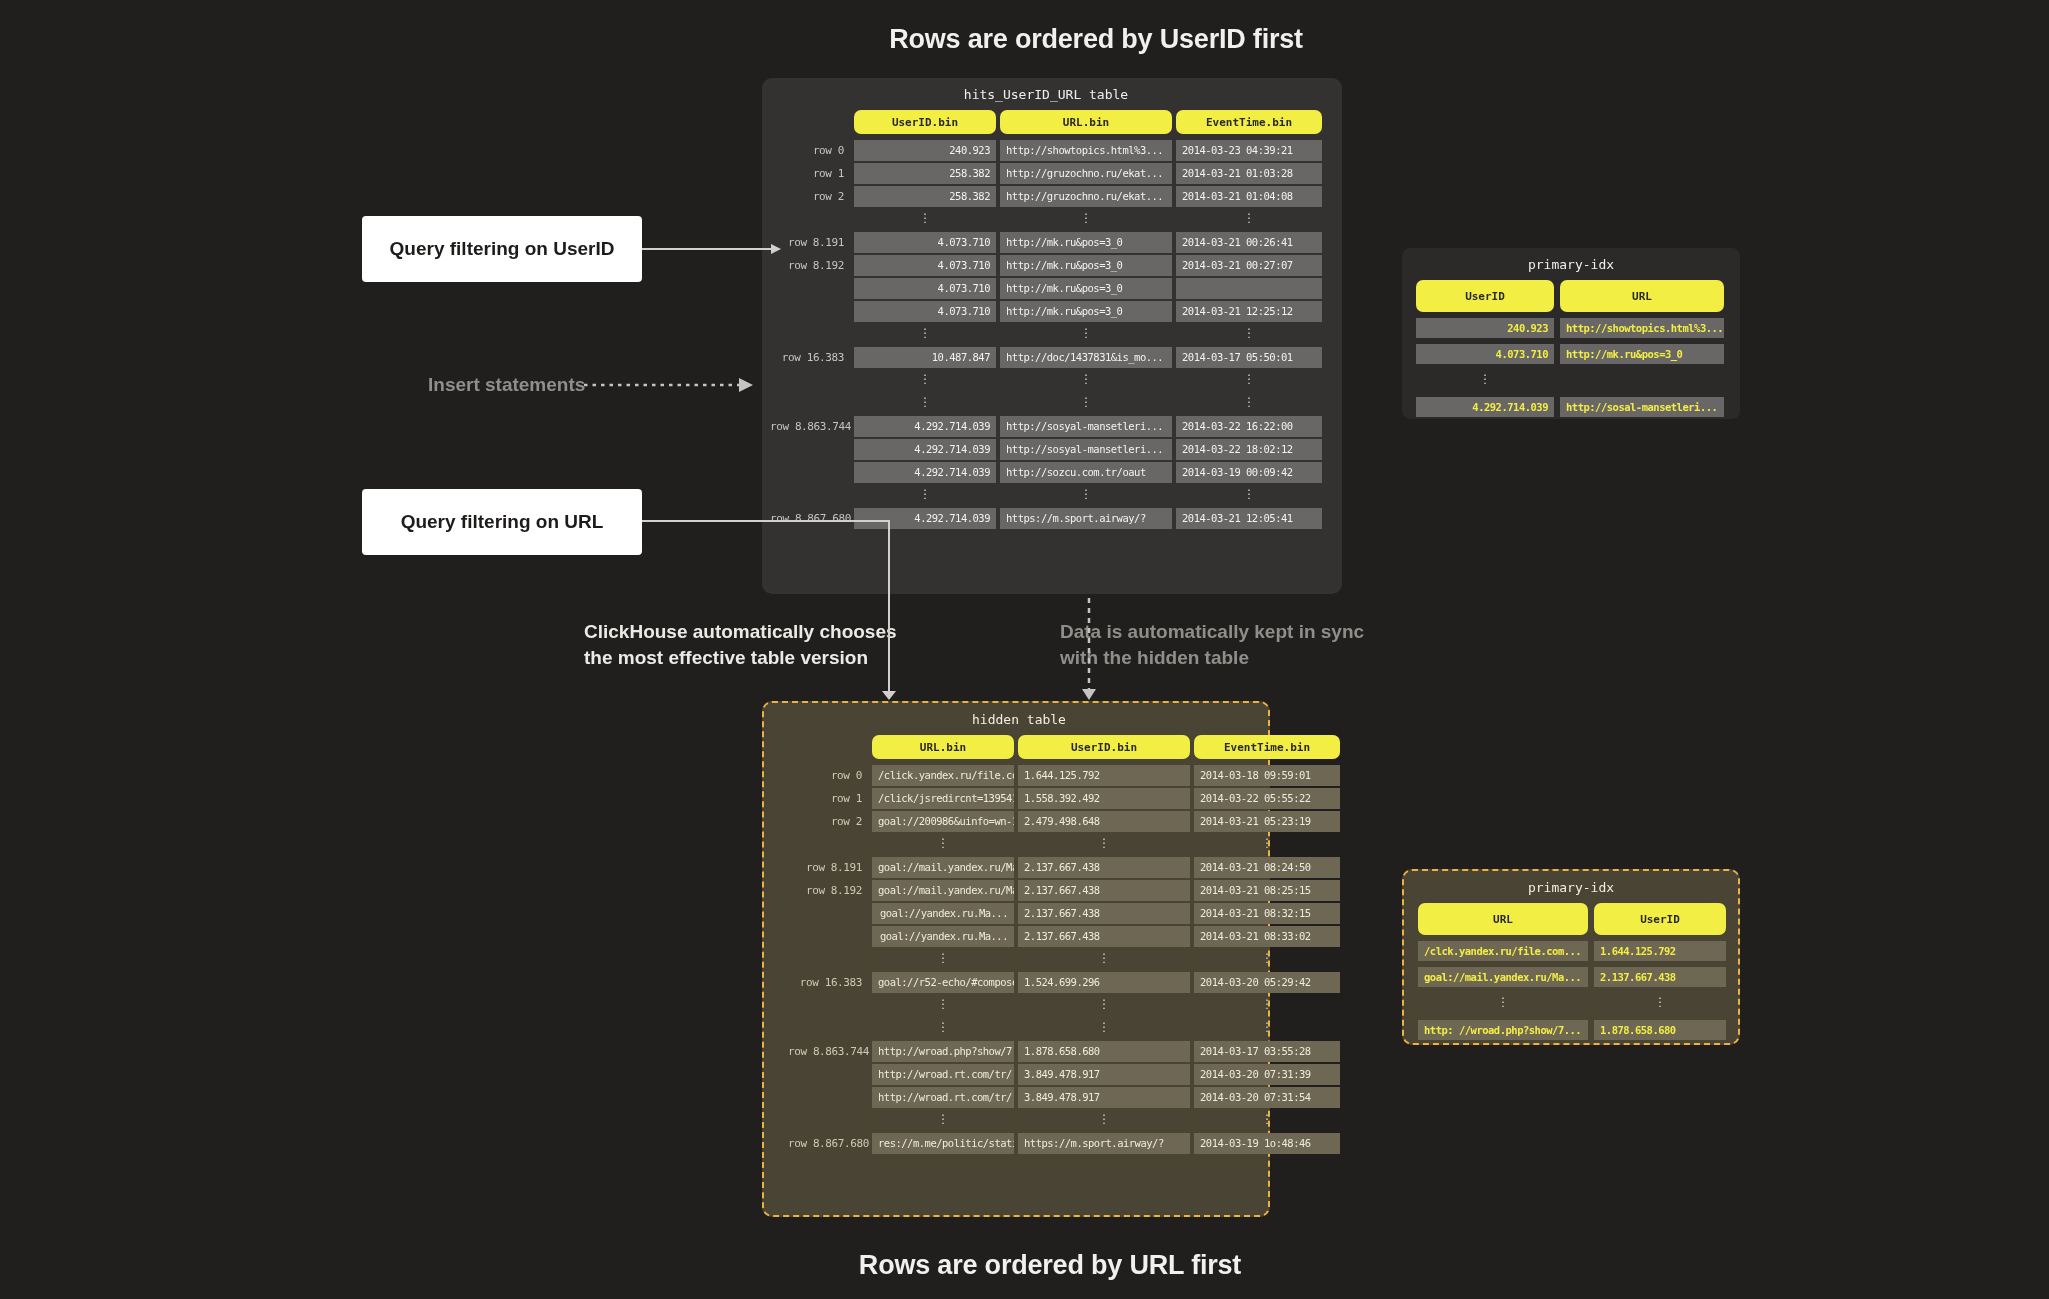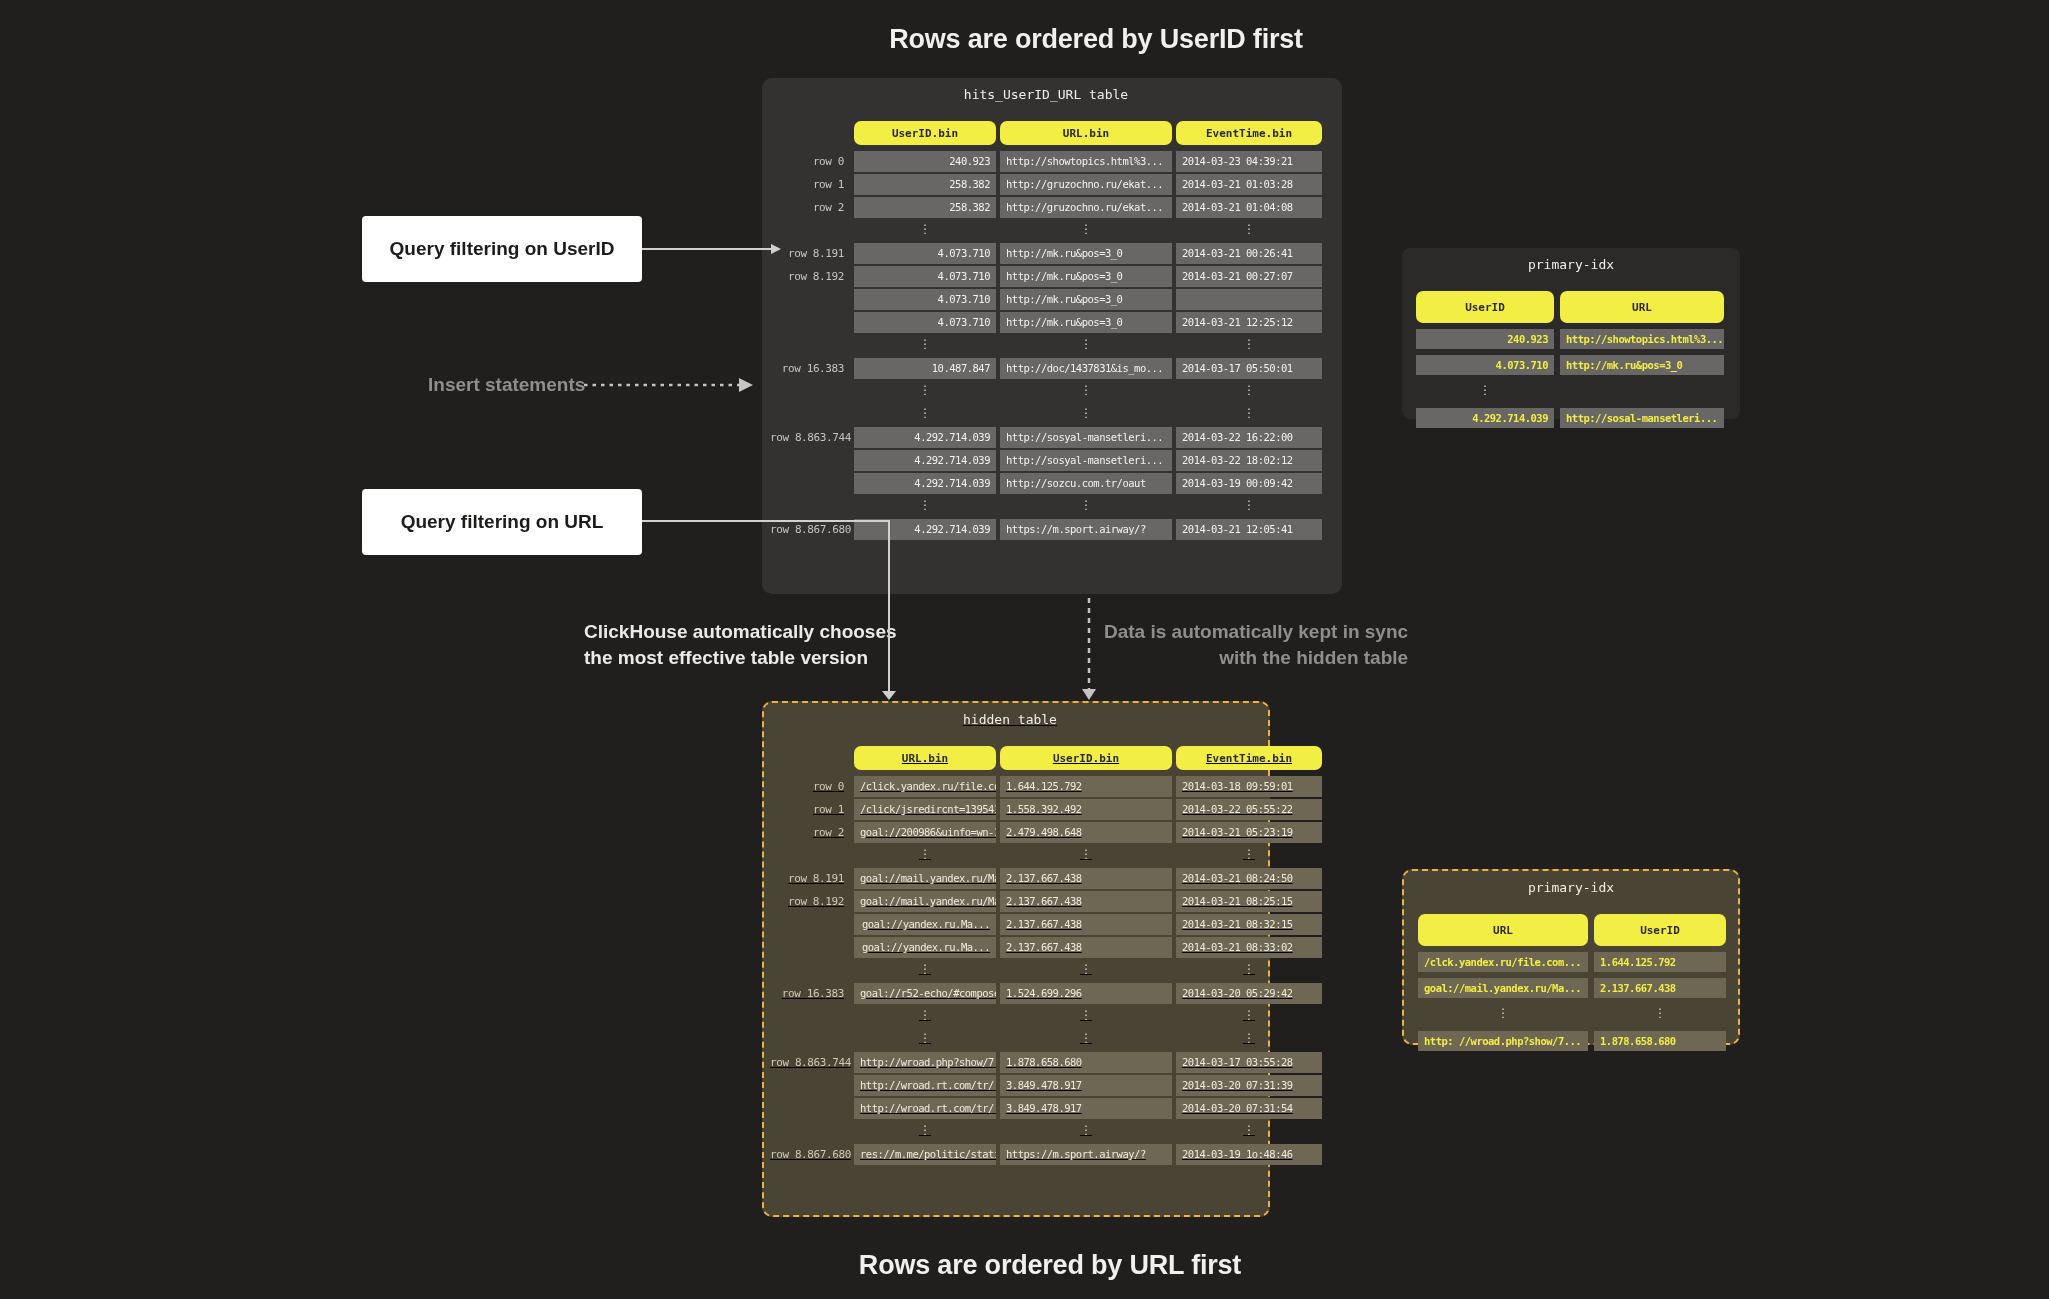--- a/index.html
+++ b/index.html
@@ -15,21 +15,21 @@
   .panel.gray{background:var(--panel-gray,#343231);}
   .panel.darker{background:var(--panel-darker,#2b2a28);border-radius:8px;}
   .panel.olive{background:var(--olive-bg,#4a4434);border:2px dashed var(--gold,#ecb33e);}
   .ptitle{text-align:center;font-size:13px;color:#f0efec;margin-top:8px;height:18px;line-height:18px;}
   .olive .ptitle{color:#f2efe2;}
 
   .grid{display:grid;gap:4px;}
   .g-main{grid-template-columns:80px 142px 172px 146px;}
   .g-pt{grid-template-columns:138px 164px;gap:6px;}
   .g-pb{grid-template-columns:170px 132px;gap:6px;}
-  .hdr{margin-top:17px;}
+  .hdr{margin-top:6px;}
   .rows{display:flex;flex-direction:column;gap:2px;margin-top:6px;}
   .rows.wide{gap:6px;}
 
   .pill{height:24px;border-radius:7px;background:var(--yellow,#f2ee44);color:var(--yellow-text,#2b2a28);
         font-weight:700;font-size:11px;display:flex;align-items:center;justify-content:center;
         font-family:"DejaVu Sans Mono",monospace;}
   .sm .pill{height:32px;}
   .rlabel{font-family:"DejaVu Sans Mono",monospace;font-size:11px;letter-spacing:-.4px;
           color:var(--label,#c6c4c1);text-align:right;padding-right:6px;line-height:21px;white-space:nowrap;}
   .olive .rlabel{color:#cfc9b6;}
@@ -194,21 +194,21 @@
           <div class="dotcell">⋮</div>
           <div class="dotcell"></div>
         </div>
         <div class="row grid g-pt">
           <div class="cell a-right">4.292.714.039</div>
           <div class="cell a-left">http://sosal-mansetleri...</div>
         </div>
       </div>
   </section>
 
-  <section class="panel olive olivecells" style="left:762px;top:701px;width:508px;height:516px;padding:0 18px 0 6px;text-decoration:underline;">
+  <section class="panel olive olivecells" style="left:762px;top:701px;width:508px;height:516px;padding:0 18px 0 24px;">
     <div class="ptitle mono">hidden table</div>
     <div class="hdr grid g-main">
         <div></div>
         <div class="pill">URL.bin</div>
         <div class="pill">UserID.bin</div>
         <div class="pill">EventTime.bin</div>
       </div>
     <div class="rows">
         <div class="row grid g-main">
           <div class="rlabel">row 0</div>
@@ -349,21 +349,21 @@
 
   <div class="callout" style="left:362px;top:489px;">
     <span>Query filtering on URL</span>
   </div>
 
   <div class="sidelabel lab-bright" style="left:584px;top:619px;">
     <div>ClickHouse automatically chooses</div>
     <div>the most effective table version</div>
   </div>
 
-  <div class="sidelabel lab-gray" style="left:1104px;top:619px;text-align:right;">
+  <div class="sidelabel lab-gray" style="left:1060px;top:619px;">
     <div>Data is automatically kept in sync</div>
     <div>with the hidden table</div>
   </div>
 
   <div class="big-title" style="left:1050px;top:1250px;">Rows are ordered by URL first</div>
 
   <svg class="overlay" width="2049" height="1299">
     <g>
       <line x1="642" y1="249" x2="771" y2="249" stroke="#d2d0cd" stroke-width="2"></line>
       <polygon points="771,244 771,254 781,249" fill="#d2d0cd"></polygon>

